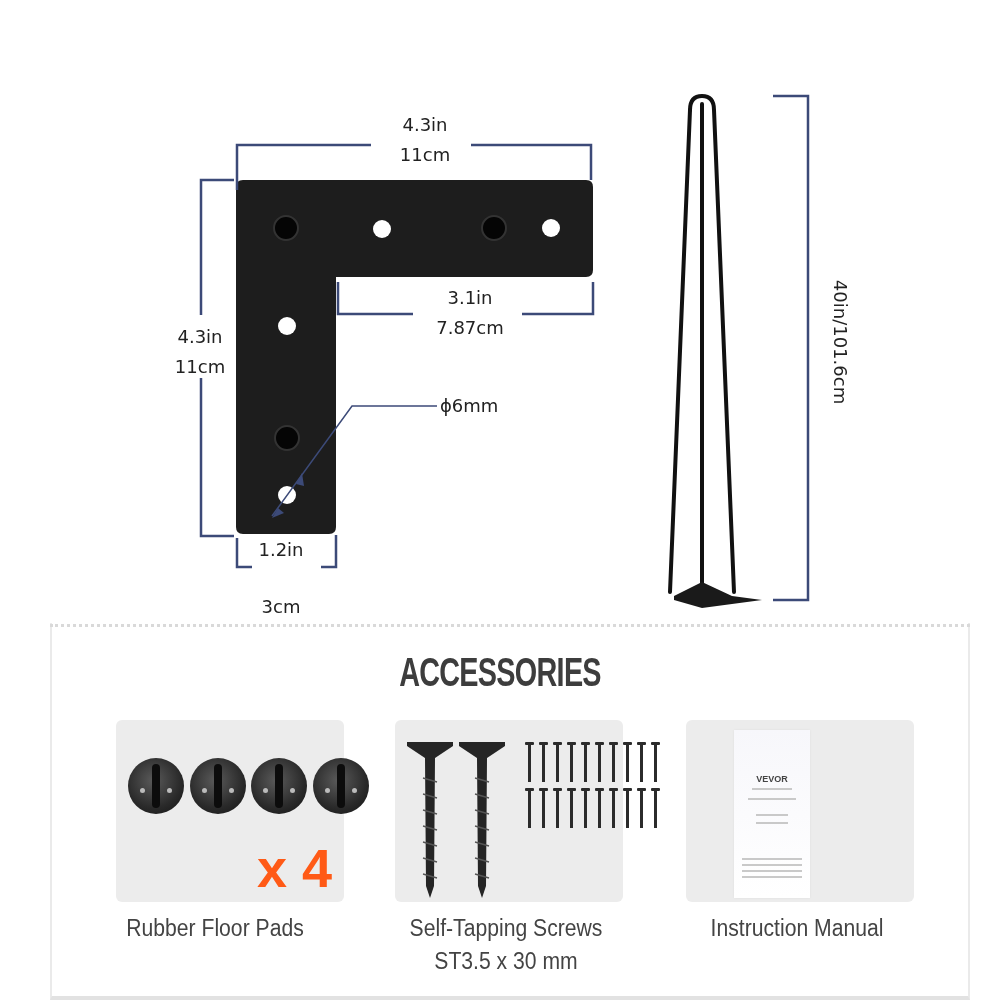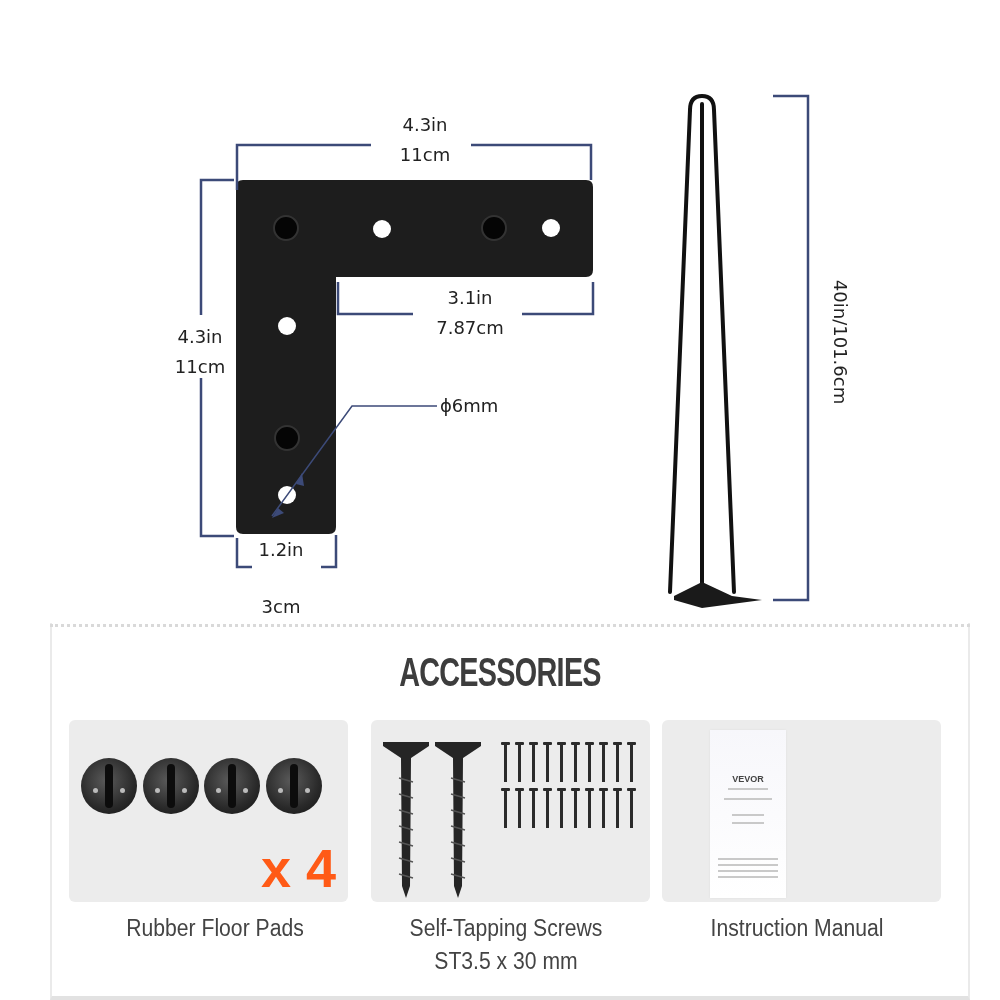--- a/index.html
+++ b/index.html
@@ -2,21 +2,21 @@
 <html><head>
 <meta charset="utf-8">
 <style>
   html,body{margin:0;padding:0;background:#ffffff;}
   body{width:1000px;height:1000px;position:relative;overflow:hidden;font-family:"DejaVu Sans",sans-serif;}
   .abs{position:absolute;}
   .dim-text{position:absolute;color:#222;font-size:18px;font-family:"DejaVu Sans",sans-serif;text-align:center;line-height:30px;}
   .section-frame{position:absolute;left:50px;top:623px;width:920px;height:377px;border-left:2px solid #eaeaea;border-right:2px solid #eaeaea;border-bottom:4px solid #e2e2e2;box-sizing:border-box;}
   .dotted{position:absolute;left:50px;top:624px;width:920px;height:0;border-top:3px dotted #d9d9d9;}
   .heading{position:absolute;left:0;width:1000px;top:650px;text-align:center;font-family:"Liberation Sans",sans-serif;font-weight:bold;font-size:40px;color:#3d3d3d;letter-spacing:-1px;transform:scaleX(0.72);transform-origin:center;}
-  .card{position:absolute;top:720px;width:279px;height:182px;background:#ececec;border-radius:6px;}
+  .card{position:absolute;top:720px;width:228px;height:182px;background:#ececec;border-radius:6px;margin-left:24px;}
   .qty{position:absolute;right:12px;bottom:4px;color:#ff5a16;font-family:"Liberation Sans",sans-serif;font-weight:bold;font-size:54px;line-height:60px;}
   .caption{position:absolute;top:912px;width:300px;text-align:center;color:#444;font-family:"Liberation Sans",sans-serif;font-size:23px;line-height:33px;transform:scaleX(0.92);}
   .pad{position:absolute;top:38px;width:56px;height:56px;border-radius:50%;background:radial-gradient(circle at 45% 40%,#5a5a5a 0%,#2a2a2a 60%,#111 100%);}
   .pad .slot{position:absolute;left:24px;top:6px;width:8px;height:44px;background:#0c0c0c;border-radius:4px;}
   .pad .dot{position:absolute;top:30px;width:5px;height:5px;border-radius:50%;background:#bbb;}
   .screw-s{position:absolute;width:3px;height:40px;background:#2b2b2b;}
   .screw-s::before{content:"";position:absolute;left:-3px;top:0;width:9px;height:3px;background:#2b2b2b;border-radius:1px;}
   .manual{position:absolute;left:48px;top:10px;width:76px;height:168px;background:linear-gradient(180deg,#f7f7fb,#ffffff);box-shadow:0 0 2px #ddd;}
   .manual .brand{position:absolute;left:0;width:76px;top:44px;text-align:center;font-family:"Liberation Sans",sans-serif;font-weight:bold;font-size:9px;color:#444;}
   .manual .ln{position:absolute;height:2px;background:#c9c9c9;}
@@ -78,21 +78,21 @@
   <div class="dim-text" style="left:246px;top:535px;width:70px;">1.2in</div>
   <div class="dim-text" style="left:246px;top:592px;width:70px;">3cm</div>
 
   <div class="dim-text" style="left:760px;top:327px;width:160px;transform:rotate(90deg);transform-origin:center;">40in/101.6cm</div>
 </div>
 
 <div class="section-frame"></div>
 <div class="dotted"></div>
 <div class="heading">ACCESSORIES</div>
 
-<div class="card" style="left:69px;text-decoration:underline;">
+<div class="card" style="left:92px;text-decoration:underline;">
   <div>
     <div class="pad" style="left:12px;">
         <div class="slot"></div>
         <div class="dot" style="left:12px"></div>
         <div class="dot" style="left:39px"></div>
       </div>
     <div class="pad" style="left:74px;">
         <div class="slot"></div>
         <div class="dot" style="left:12px"></div>
         <div class="dot" style="left:39px"></div>

